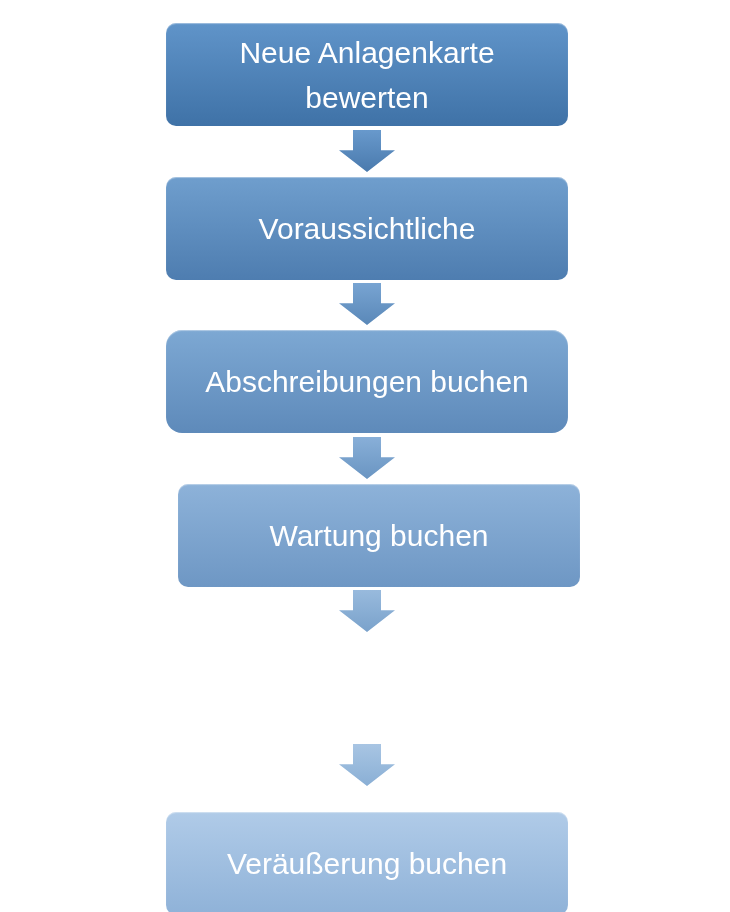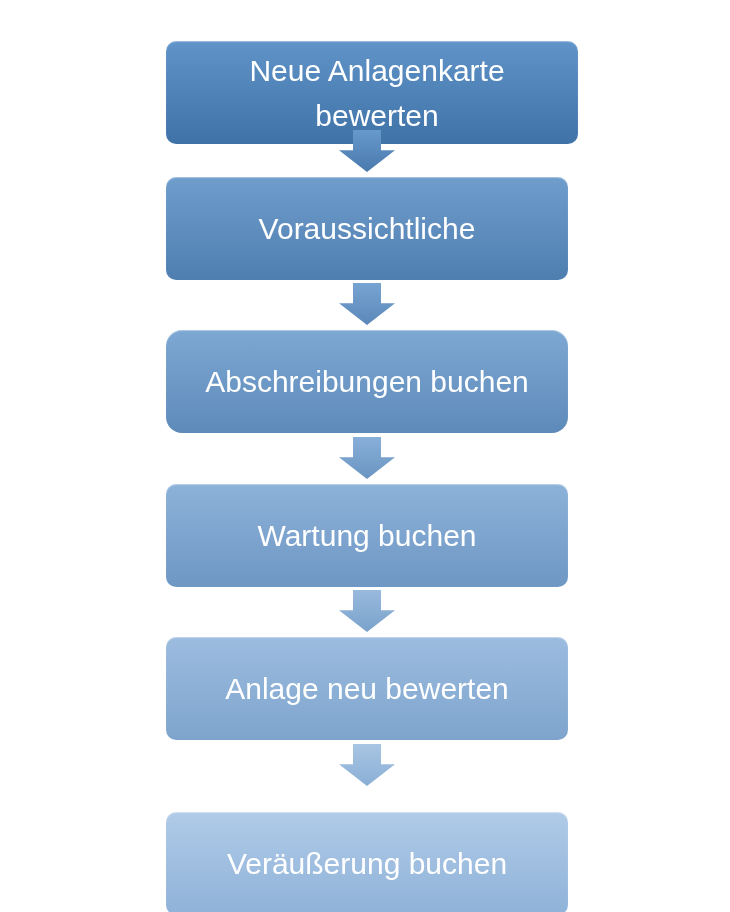--- a/index.html
+++ b/index.html
@@ -27,24 +27,24 @@
     justify-content: center;
     box-shadow: inset 0 1px 1px rgba(255,255,255,0.4);
     text-align: center;
   }
   .step .line {
     color: #ffffff;
     font-size: 30px;
     line-height: 45px;
     white-space: nowrap;
   }
-  .s1 { top: 41px; padding-left: 10px; }
+  .s1 { top: 23px; }
   .s2 { top: 177px; }
   .s3 { top: 330px; border-radius: 16px; }
-  .s4 { top: 484px; }
+  .s4 { top: 484px; margin-left: 12px; }
   .s5 { top: 637px; }
   .s6 { top: 812px; }
   .arrow {
     position: absolute;
     left: 339px;
     width: 56px;
     height: 42px;
     clip-path: polygon(25% 0, 75% 0, 75% 48%, 100% 48%, 50% 100%, 0 48%, 25% 48%);
   }
   .a1 { top: 130px; }
@@ -76,23 +76,20 @@
   </div>
 
   <div class="arrow a3" style="background: linear-gradient(rgb(136, 175, 216), rgb(106, 149, 194));"></div>
 
   <div class="step s4" style="background: linear-gradient(rgb(141, 178, 217), rgb(110, 151, 196));">
     <span class="line">Wartung buchen</span>
   </div>
 
   <div class="arrow a4" style="background: linear-gradient(rgb(152, 186, 221), rgb(122, 162, 203));"></div>
 
-  <div class="step s5" style="background: linear-gradient(rgb(156, 188, 223), rgb(126, 164, 205));">
-    <span class="line">Anlage neu bewerten</span>
-  </div>
 
   <div class="arrow a5" style="background: linear-gradient(rgb(168, 197, 227), rgb(138, 175, 213));"></div>
 
   <div class="step s6" style="background: linear-gradient(rgb(176, 203, 232), rgb(143, 178, 216));">
     <span class="line">Veräußerung buchen</span>
   </div>
 
 </div>
 
 </body></html>

